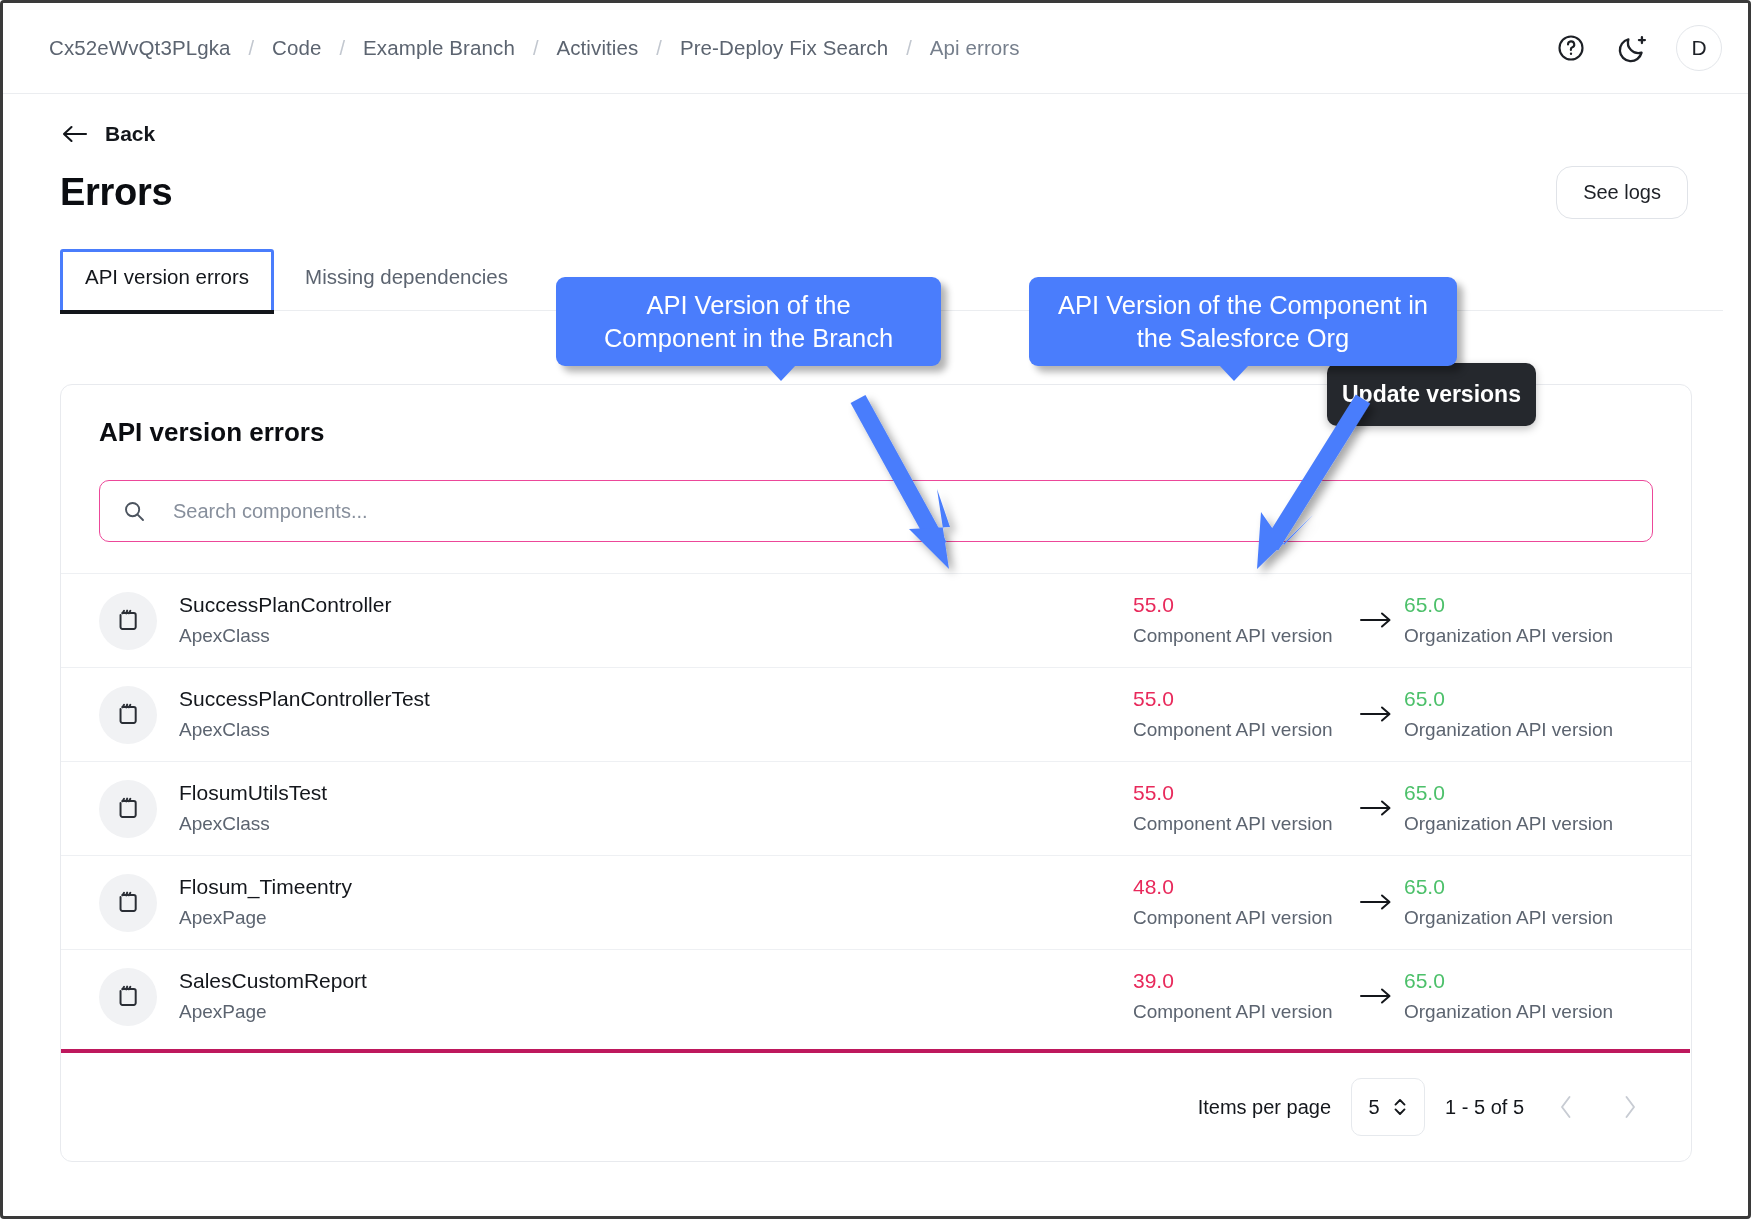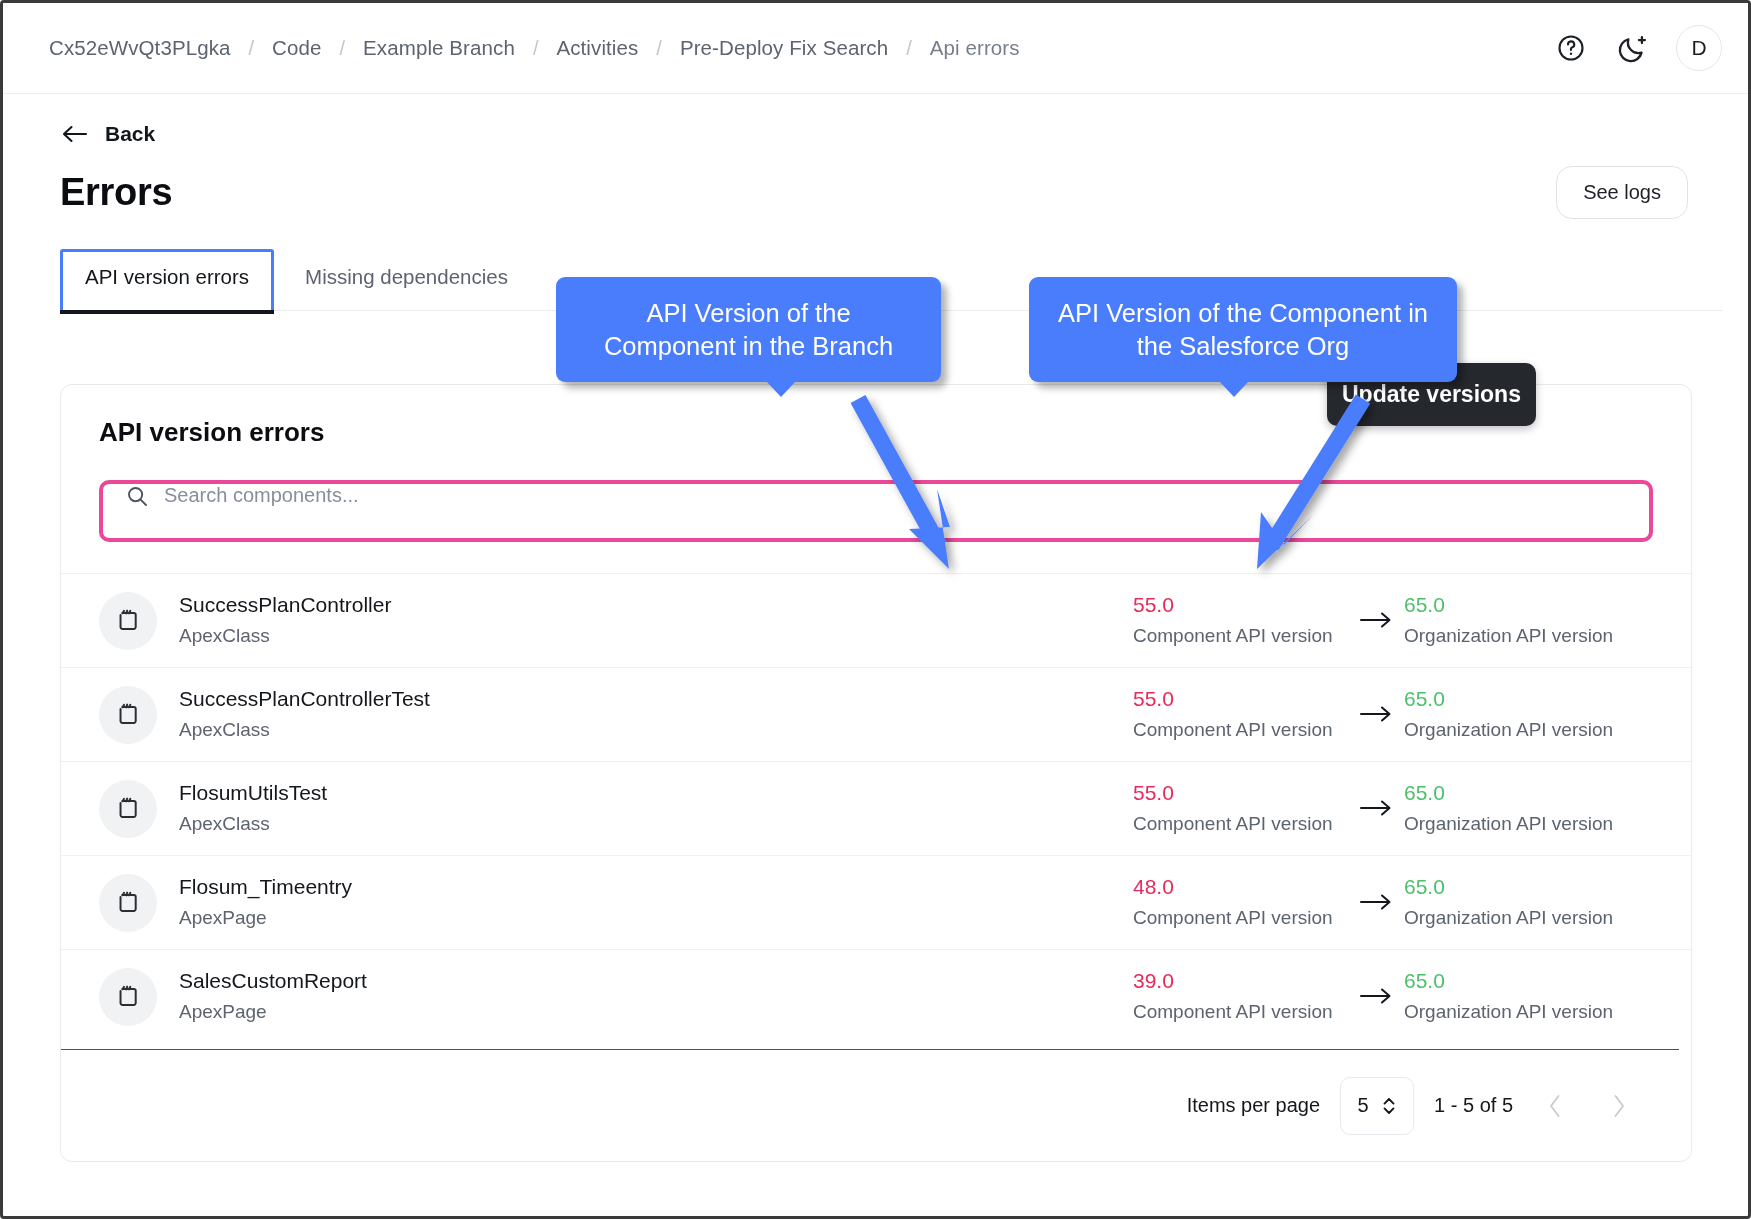--- a/index.html
+++ b/index.html
@@ -103,22 +103,22 @@
     border-radius: 12px;
   }
   .card-head {
     display: flex; align-items: center; justify-content: space-between;
     padding: 32px 38px 0 38px;
   }
   .card-title { font-size: 26px; font-weight: 700; color: #0b0d11; }
 
   .search-wrap { padding: 32px 38px 0 38px; }
   .search-box {
-    height: 62px; border: 4px solid #ec4899; border-radius: 10px;
-    display: flex; gap: 15px; padding: 0 22px;
+    height: 62px; border: 1px solid #ec4899; border-radius: 10px;
+    display: flex; align-items: center; gap: 27px; padding: 0 22px;
     background: #fff;
   }
   .search-ph { font-size: 20px; color: #878f9c; }
 
   
   .rows { margin-top: 31px; }
   .row {
     height: 94px; display: flex; align-items: center;
     padding: 0 38px;
     border-top: 1px solid #eef0f3;
@@ -143,22 +143,22 @@
   .ver-num.from { color: #e8295b; }
   .ver-num.to { color: #4cc06a; }
   .ver-cap { font-size: 19px; color: #5c6470; line-height: 1.45; margin-top: 3px; }
   .ver-arrow {
     width: 56px; display: flex; align-items: center; justify-content: center;
     color: #14171c;
   }
 
   
   .card-footer {
-    position: absolute; left: 0; right: 12px; bottom: 0;
-    height: 112px; border-top: 1px solid #be185d;
+    position: absolute; left: 0; right: 1px; bottom: 0;
+    height: 112px; border-top: 4px solid #be185d;
     display: flex; align-items: center; justify-content: flex-end;
     padding-right: 38px; gap: 20px;
   }
   .ipp-label { font-size: 20px; color: #14171c; }
   .ipp-select {
     height: 58px; min-width: 74px;
     border: 1px solid #e6e9ed; border-radius: 10px;
     display: flex; align-items: center; justify-content: center; gap: 12px;
     padding: 0 16px; background: #fff; cursor: pointer;
   }
@@ -171,21 +171,21 @@
 
   
   .annot {
     position: absolute;
     background: #4a7dfc;
     color: #fff;
     border-radius: 9px;
     font-size: 25.5px;
     line-height: 1.28;
     text-align: center;
-    padding: 20px 26px;
+    padding: 12px 26px;
     box-shadow: 6px 6px 7px rgba(0,0,0,.30);
     z-index: 40;
   }
   .annot .tail {
     position: absolute; bottom: -15px;
     width: 0; height: 0;
     border-left: 15px solid transparent;
     border-right: 15px solid transparent;
     border-top: 16px solid #4a7dfc;
   }

